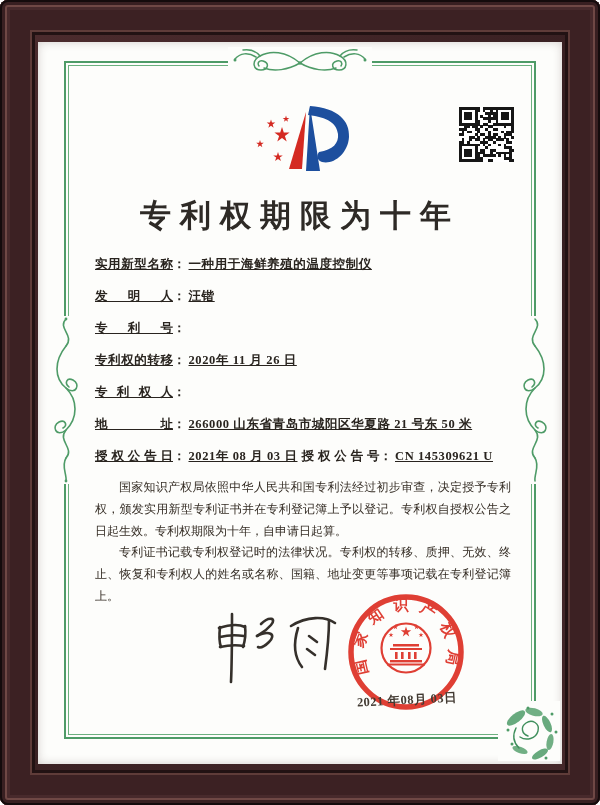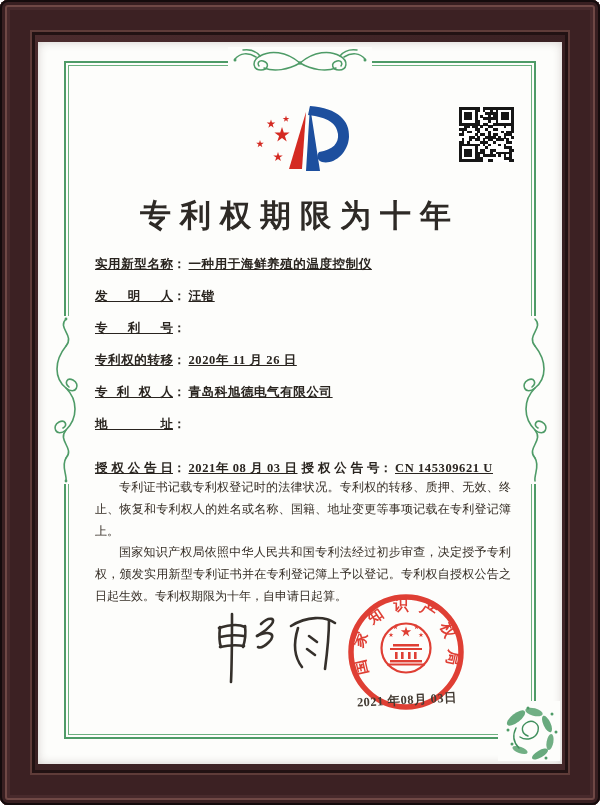--- a/index.html
+++ b/index.html
@@ -39,21 +39,21 @@
   .title{position:absolute;left:0;right:0;top:195px;text-align:center;
     font-size:31px;font-weight:700;letter-spacing:9px;color:#2e2a26;}
   
   .fields{position:absolute;left:95px;top:256px;width:416px;
     display:flex;flex-direction:column;gap:15px;}
   .frow{display:flex;align-items:baseline;line-height:17px;font-size:12.5px;
     font-weight:600;color:#29241f;}
   .flabel{flex:0 0 78px;text-align:justify;text-align-last:justify;text-decoration:underline;}
   .fcolon{flex:0 0 auto;padding-right:3px;}
   .fvalue{letter-spacing:.6px;white-space:nowrap;text-decoration:underline;}
-  .fvalue.w{flex:0 0 104px;margin-top:12px;}
+  .fvalue.w{flex:0 0 104px;}
   .flabel2{flex:0 0 78px;margin-left:4px;text-align:justify;text-align-last:justify;}
   
   .body-text{position:absolute;left:95px;top:477px;width:416px;font-size:12px;
     line-height:21.8px;text-align:justify;color:#352d25;font-weight:500;}
   .body-text p{margin:0;text-indent:2em;}
   
   .signoff{position:absolute;left:95px;top:636px;line-height:27px;
     font-family:"Liberation Sans","DejaVu Sans",sans-serif;
     font-size:14px;font-weight:600;letter-spacing:3px;color:#2b2724;}
   .signature{position:absolute;left:205px;top:606px;}
@@ -416,39 +416,39 @@
       <span class="fcolon">：</span>
     </div>
     <div class="frow">
       <span class="flabel">专利权的转移</span>
       <span class="fcolon">：</span>
       <span class="fvalue">2020年 11 月 26 日</span>
     </div>
     <div class="frow">
       <span class="flabel">专利权人</span>
       <span class="fcolon">：</span>
-      <span class="fvalue">青岛科旭德电气有限公司</span>
     </div>
     <div class="frow">
       <span class="flabel">地址</span>
       <span class="fcolon">：</span>
+      <span class="fvalue">266000 山东省青岛市城阳区华夏路 21 号东 50 米</span>
     </div>
     <div class="frow">
       <span class="flabel">授权公告日</span>
       <span class="fcolon">：</span>
       <span class="fvalue w">2021年 08 月 03 日</span>
       <span class="flabel2">授权公告号</span>
       <span class="fcolon">：</span>
       <span class="fvalue">CN 145309621 U</span>
     </div>
   </div>
 
   <div class="body-text">
+    <p>国家知识产权局依照中华人民共和国专利法经过初步审查，决定授予专利权，颁发实用新型专利证书并在专利登记簿上予以登记。专利权自授权公告之日起生效。专利权期限为十年，自申请日起算。</p>
     <p>专利证书记载专利权登记时的法律状况。专利权的转移、质押、无效、终止、恢复和专利权人的姓名或名称、国籍、地址变更等事项记载在专利登记簿上。</p>
-    <p>国家知识产权局依照中华人民共和国专利法经过初步审查，决定授予专利权，颁发实用新型专利证书并在专利登记簿上予以登记。专利权自授权公告之日起生效。专利权期限为十年，自申请日起算。</p>
   </div>
 
 
   <div class="signature">
     <svg width="135" height="85" viewBox="0 0 135 85">
       <g fill="none" stroke="#35302b" stroke-width="2.6" stroke-linecap="round">
         <path d="M14,22 C26,18 34,18 40,21"></path>
         <path d="M15,21 C14,30 14,36 16,41"></path>
         <path d="M40,20 C41,28 40,35 38,41"></path>
         <path d="M15,31 C23,29 32,29 39,30"></path>

